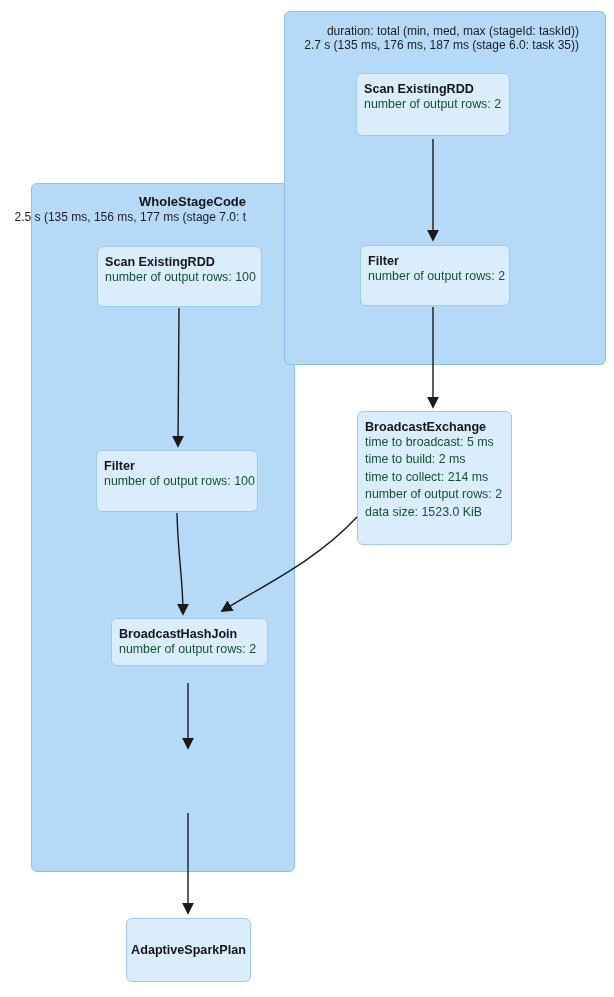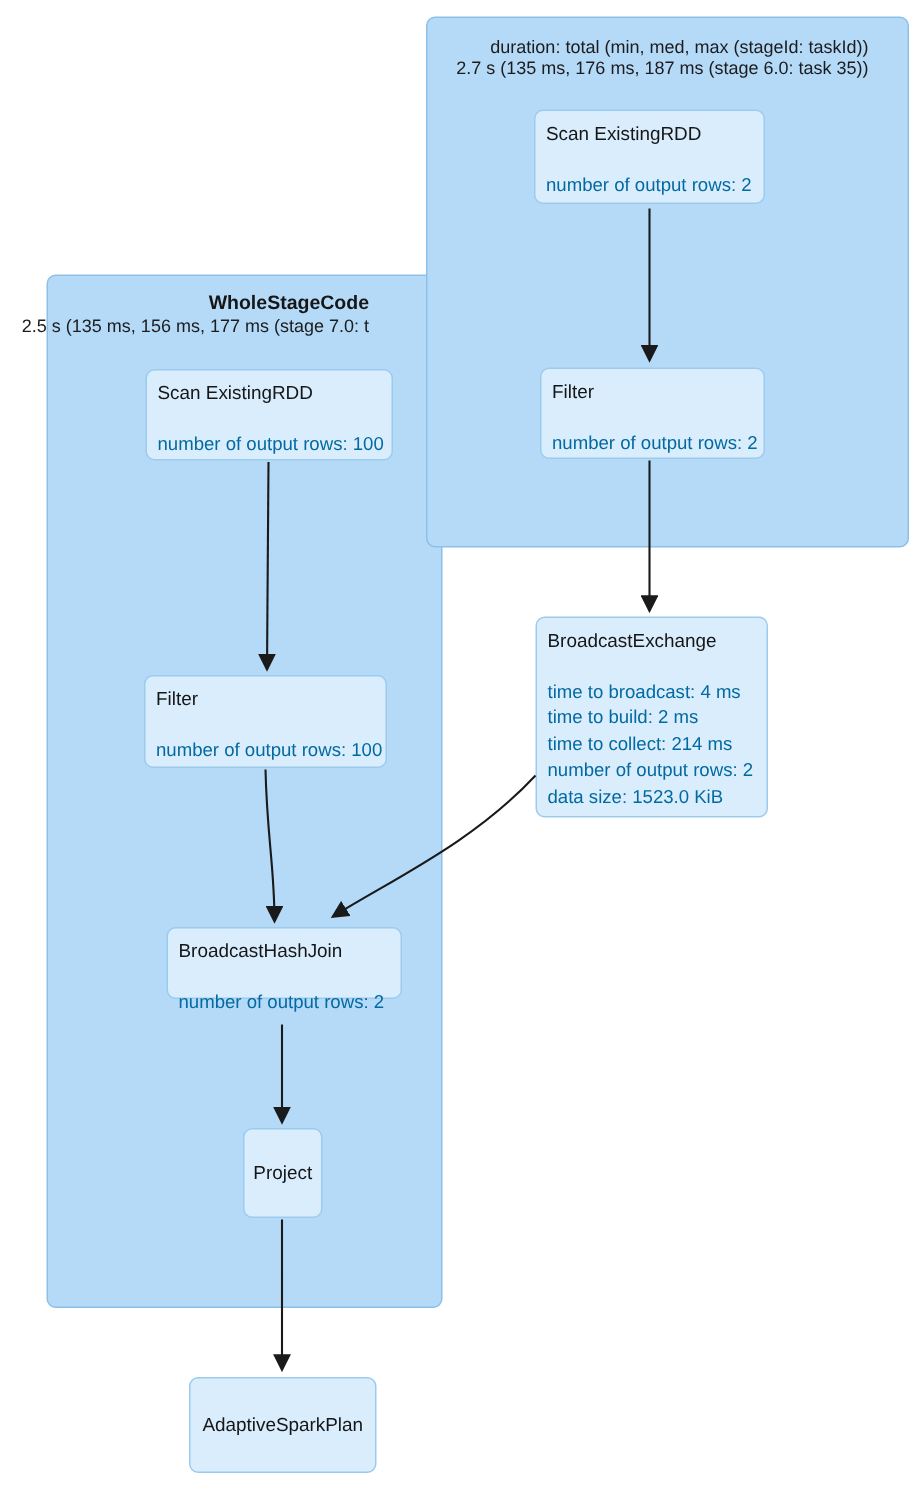--- a/index.html
+++ b/index.html
@@ -41,28 +41,27 @@
     box-sizing: border-box;
     background: var(--node-fill);
     border: 1px solid var(--node-border);
     border-radius: 6px;
     padding: 8px 7px;
     white-space: nowrap;
   }
   .node-title {
     font-size: 12.6px;
     line-height: 14px;
-    font-weight: normal;
+    font-weight: bold;
     color: #161617;
   }
   .node-metrics {
-    margin-top: 19px;
     font-size: 12.4px;
     line-height: 17.4px;
-    color: #0369a1;
+    color: #14532d;
   }
   .node.centered {
     display: flex;
     align-items: center;
     justify-content: center;
     padding: 0;
   }
   .edge-layer {
     position: absolute;
     left: 0; top: 0;
@@ -108,21 +107,21 @@
   <div class="node" style="left:360px; top:245px; width:150px; height:61px;">
     <div class="node-title">Filter</div>
     <div class="node-metrics">
       <div>number of output rows: 2</div>
     </div>
   </div>
 
   <div class="node" style="left:357px; top:411px; width:155px; height:134px;">
     <div class="node-title">BroadcastExchange</div>
     <div class="node-metrics">
-      <div>time to broadcast: 4 ms</div>
+      <div>time to broadcast: 5 ms</div>
       <div>time to build: 2 ms</div>
       <div>time to collect: 214 ms</div>
       <div>number of output rows: 2</div>
       <div>data size: 1523.0 KiB</div>
     </div>
   </div>
 
   <div class="node" style="left:97px; top:246px; width:165px; height:61px;">
     <div class="node-title">Scan ExistingRDD</div>
     <div class="node-metrics">
@@ -137,23 +136,20 @@
     </div>
   </div>
 
   <div class="node" style="left:111px; top:618px; width:157px; height:48px;">
     <div class="node-title">BroadcastHashJoin</div>
     <div class="node-metrics">
       <div>number of output rows: 2</div>
     </div>
   </div>
 
-  <div class="node centered" style="left:162px; top:752px; width:53px; height:60px;">
-    <div class="node-title">Project</div>
-  </div>
 
   <div class="node centered" style="left:126px; top:918px; width:125px; height:64px;">
     <div class="node-title">AdaptiveSparkPlan</div>
   </div>
 
   <svg class="edge-layer" viewBox="0 0 614 997" xmlns="http://www.w3.org/2000/svg">
     <defs>
       <marker id="arrow" viewBox="0 0 10 10" refX="8.5" refY="5" markerWidth="8.5" markerHeight="8.5" orient="auto-start-reverse">
         <path d="M 0 0 L 10 5 L 0 10 z" fill="#1a1a1a"></path>
       </marker>

